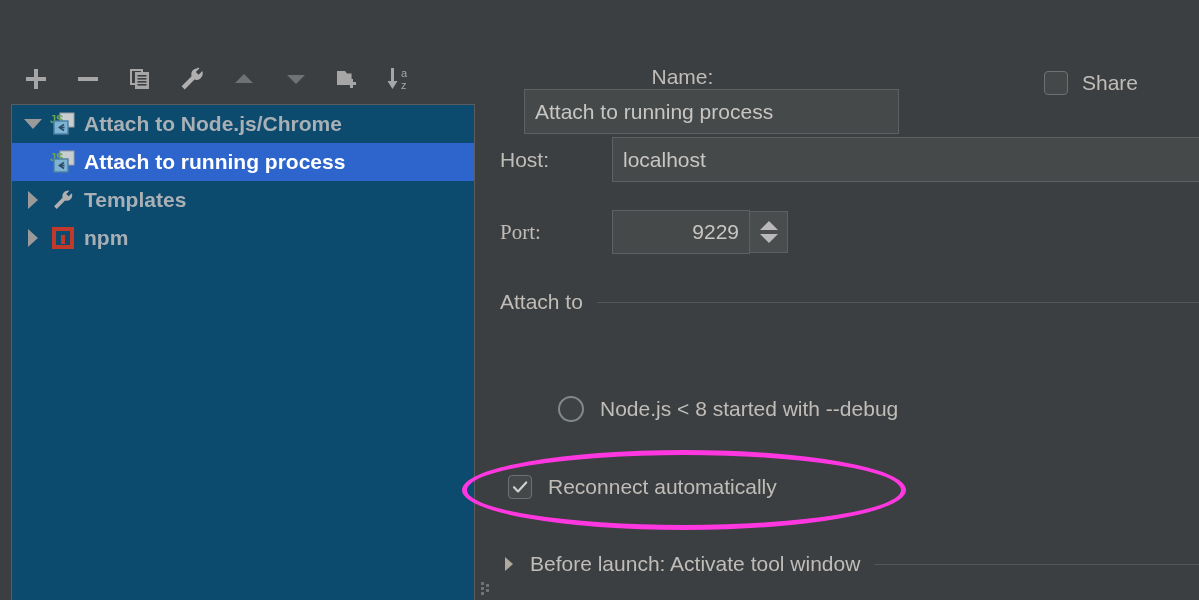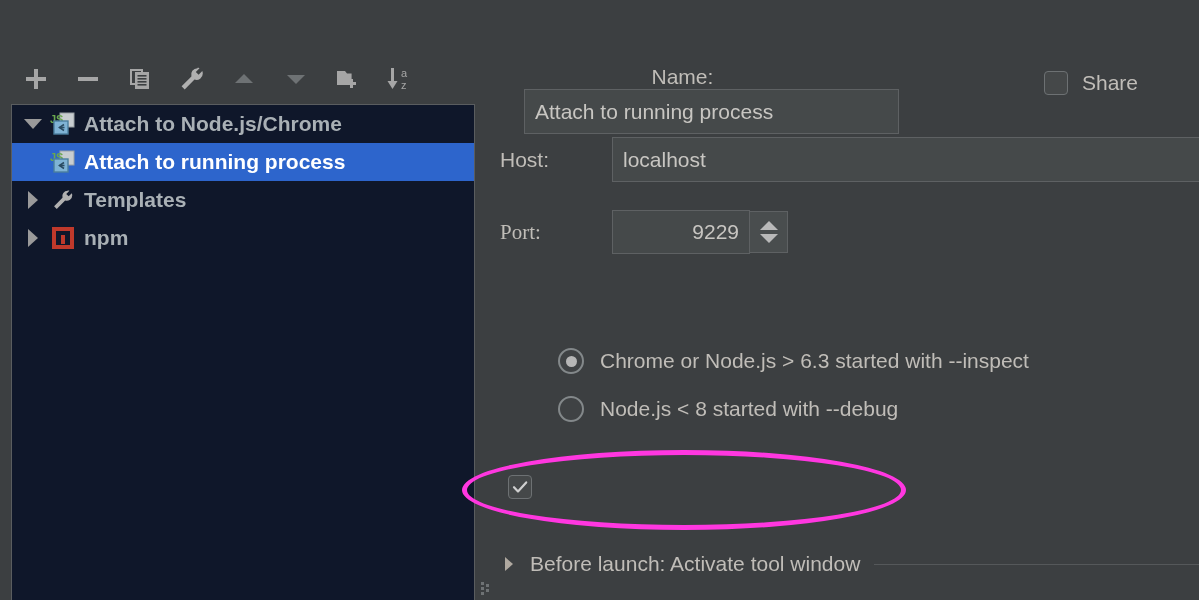--- a/index.html
+++ b/index.html
@@ -51,21 +51,21 @@
     width: 52px; height: 44px;
     display: flex; align-items: center; justify-content: center;
     cursor: default;
   }
   .tbtn svg { display: block; }
 
   
   .tree-panel {
     position: absolute; left: 11px; top: 104px;
     width: 464px; height: 496px;
-    background: #0f172a;
+    background: #0c4a6e;
     border: 1px solid #5a5d5f;
     border-bottom: none;
     overflow: hidden;
   }
   .tree-row {
     position: relative;
     height: 38px;
     display: flex; align-items: center;
     padding-left: 6px;
     color: #a9b0b5;
@@ -346,39 +346,38 @@
 
     <div class="field-row" style="left:24px; top:173px;">
       <span class="lbl" style="width:96px;font-family:Liberation Serif, serif;">Port:</span>
       <span class="textfield" style="width:138px; height:44px; margin-left:16px; justify-content:flex-end;">9229</span>
       <span class="spinner">
         <i class="sp-up"></i>
         <i class="sp-dn"></i>
       </span>
     </div>
 
-
-    <div class="field-row" style="left:82px; top:311px;">
-      <span class="radio">
-        <i class="pip"></i>
-      </span>
-      <span class="lbl" style="margin-left:16px;">Chrome or Node.js &gt; 6.3 started with --inspect</span>
-    </div>
+    <div class="section" style="left:24px; top:253px;">
+      <span class="lbl">Attach to</span>
+      <span class="rule"></span>
+    </div>
+
 
     <div class="field-row" style="left:82px; top:359px;">
       <span class="radio"></span>
       <span class="lbl" style="margin-left:16px;">Node.js &lt; 8 started with --debug</span>
     </div>
 
     <div class="field-row" style="left:32px; top:438px;">
       <span class="cbox">
         <svg width="18" height="18" viewBox="0 0 18 18">
           <path d="M3 9.2 L7 13.4 L15.2 4.4" fill="none" stroke="#cfcfcf" stroke-width="2.2" stroke-linecap="round" stroke-linejoin="round"></path>
         </svg>
       </span>
+      <span class="lbl" style="margin-left:16px;">Reconnect automatically</span>
     </div>
 
     <div class="section" style="left:24px; top:515px; width:700px;">
       <span class="tw" style="width:18px; flex:0 0 18px; height:20px;">
         <i style="width:0;height:0;border-top:7px solid transparent;border-bottom:7px solid transparent;border-left:8px solid #b0a9a0;"></i>
       </span>
       <span class="lbl" style="margin-left:-2px;">Before launch: Activate tool window</span>
       <span class="rule"></span>
     </div>
 

